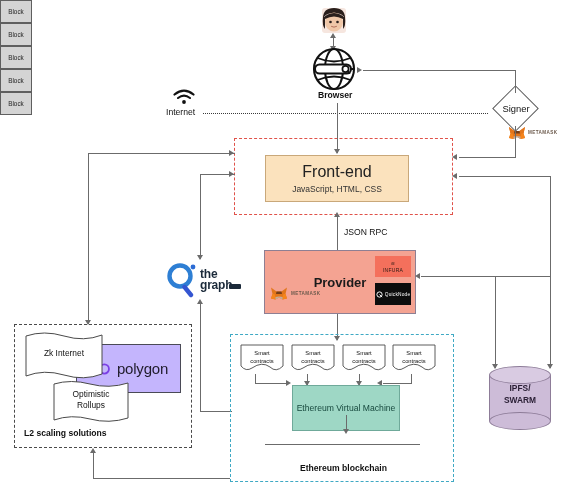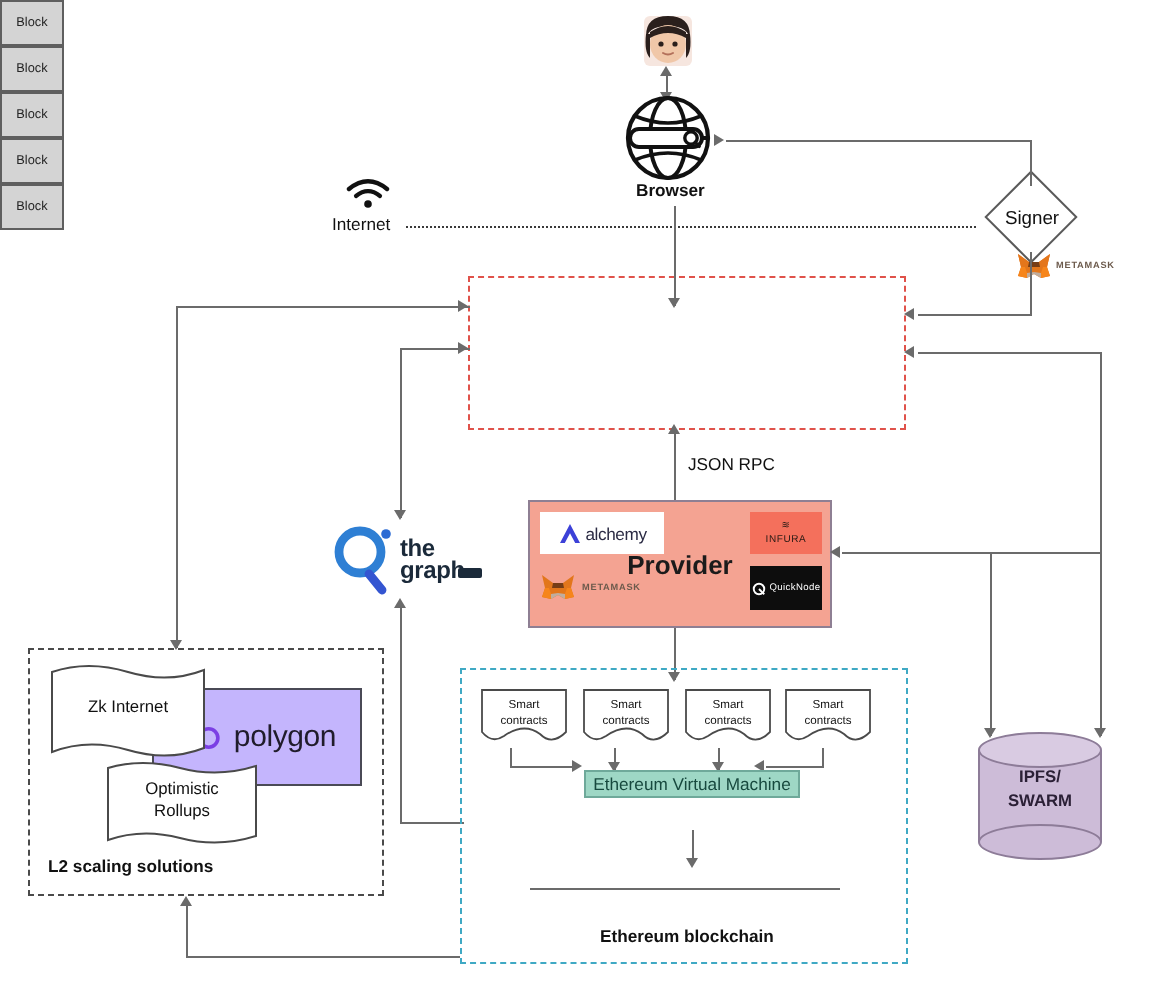--- a/index.html
+++ b/index.html
@@ -156,20 +156,24 @@
     </svg>
   </div>
   <div class="lbl mm-txt" style="left:528px;top:130px;">METAMASK</div>
 
   <div class="ln lnv" style="left:515px;top:70px;height:23px;"></div>
   <div class="ln lnh" style="left:363px;top:70px;width:153px;"></div>
   <div class="arw arw-r" style="left:357px;top:66.5px;"></div>
 
   <div class="dashred" style="left:234px;top:138px;width:219px;height:77px;"></div>
 
+  <div class="box frontend" style="left:265px;top:155px;width:144px;height:47px;">
+    <div class="t1">Front-end</div>
+    <div class="t2">JavaScript, HTML, CSS</div>
+  </div>
 
   <div class="ln lnv" style="left:337px;top:103px;height:50px;"></div>
   <div class="arw arw-d" style="left:334px;top:149px;"></div>
 
   <div class="ln lnv" style="left:515px;top:126px;height:32px;"></div>
   <div class="ln lnh" style="left:459px;top:157px;width:57px;"></div>
   <div class="arw arw-l" style="left:452px;top:153.5px;"></div>
 
   <div class="ln lnh" style="left:459px;top:176px;width:92px;"></div>
   <div class="ln lnv" style="left:550px;top:176px;height:192px;"></div>
@@ -203,26 +207,20 @@
   <div class="abs" style="left:229px;top:284px;width:12px;height:5px;background:#1b2a3a;border-radius:1px;"></div>
 
   <div class="ln lnv" style="left:200px;top:302px;height:110px;"></div>
   <div class="ln lnh" style="left:200px;top:411px;width:32px;"></div>
   <div class="arw arw-u" style="left:197px;top:299px;"></div>
 
   <div class="box provider" style="left:264px;top:250px;width:152px;height:64px;">
     <div class="ptitle">Provider</div>
   </div>
 
-  <div class="chip chip-alchemy" style="left:270px;top:256px;width:62px;height:21px;">
-    <svg width="12" height="12" viewBox="0 0 12 12" style="margin-right:2px;">
-      <path d="M6 1 L11 10.5 L8.6 10.5 L6 5.6 L3.4 10.5 L1 10.5 Z" fill="#3c41d8"></path>
-    </svg>
-    <span class="alchemy-txt">alchemy</span>
-  </div>
 
   <div class="chip" style="left:268px;top:283px;width:72px;height:20px;justify-content:flex-start;">
     <svg width="18" height="15" viewBox="0 0 18 14" style="margin-left:2px;">
       <path d="M1 1 L6.5 5 L11.5 5 L17 1 L15.5 7.5 L17 12 L12.5 13 L9 11 L5.5 13 L1 12 L2.5 7.5 Z" fill="#e2761b"></path>
       <path d="M2.5 7.5 L4.5 7.5 L5.5 10.5 L5.5 13 L1 12 Z" fill="#f6851b"></path>
       <path d="M15.5 7.5 L13.5 7.5 L12.5 10.5 L12.5 13 L17 12 Z" fill="#f6851b"></path>
       <path d="M5.5 10.5 L9 10 L12.5 10.5 L12.5 13 L9 11 L5.5 13 Z" fill="#c0ad9e"></path>
       <path d="M6.5 5 L11.5 5 L12 7.5 L6 7.5 Z" fill="#763d16"></path>
     </svg>
     <span class="mm-txt" style="margin-left:3px;">METAMASK</span>
@@ -321,21 +319,21 @@
   <div class="ln lnv" style="left:307px;top:374px;height:11px;"></div>
   <div class="arw arw-d" style="left:304px;top:381px;"></div>
 
   <div class="ln lnv" style="left:359px;top:374px;height:11px;"></div>
   <div class="arw arw-d" style="left:356px;top:381px;"></div>
 
   <div class="ln lnv" style="left:411px;top:374px;height:9px;"></div>
   <div class="ln lnh" style="left:383px;top:383px;width:29px;"></div>
   <div class="arw arw-l" style="left:377px;top:379.5px;"></div>
 
-  <div class="box evm" style="left:292px;top:385px;width:108px;height:14px;">
+  <div class="box evm" style="left:292px;top:385px;width:108px;height:46px;">
     <span>Ethereum Virtual Machine</span>
   </div>
 
   <div class="ln lnv" style="left:346px;top:415px;height:17px;"></div>
   <div class="arw arw-d" style="left:343px;top:429px;"></div>
 
   <div class="ln lnh" style="left:265px;top:444px;width:155px;"></div>
   <div class="blk" style="left:262px;top:433px;width:30px;height:21px;">
       <span>Block</span>
     </div>

